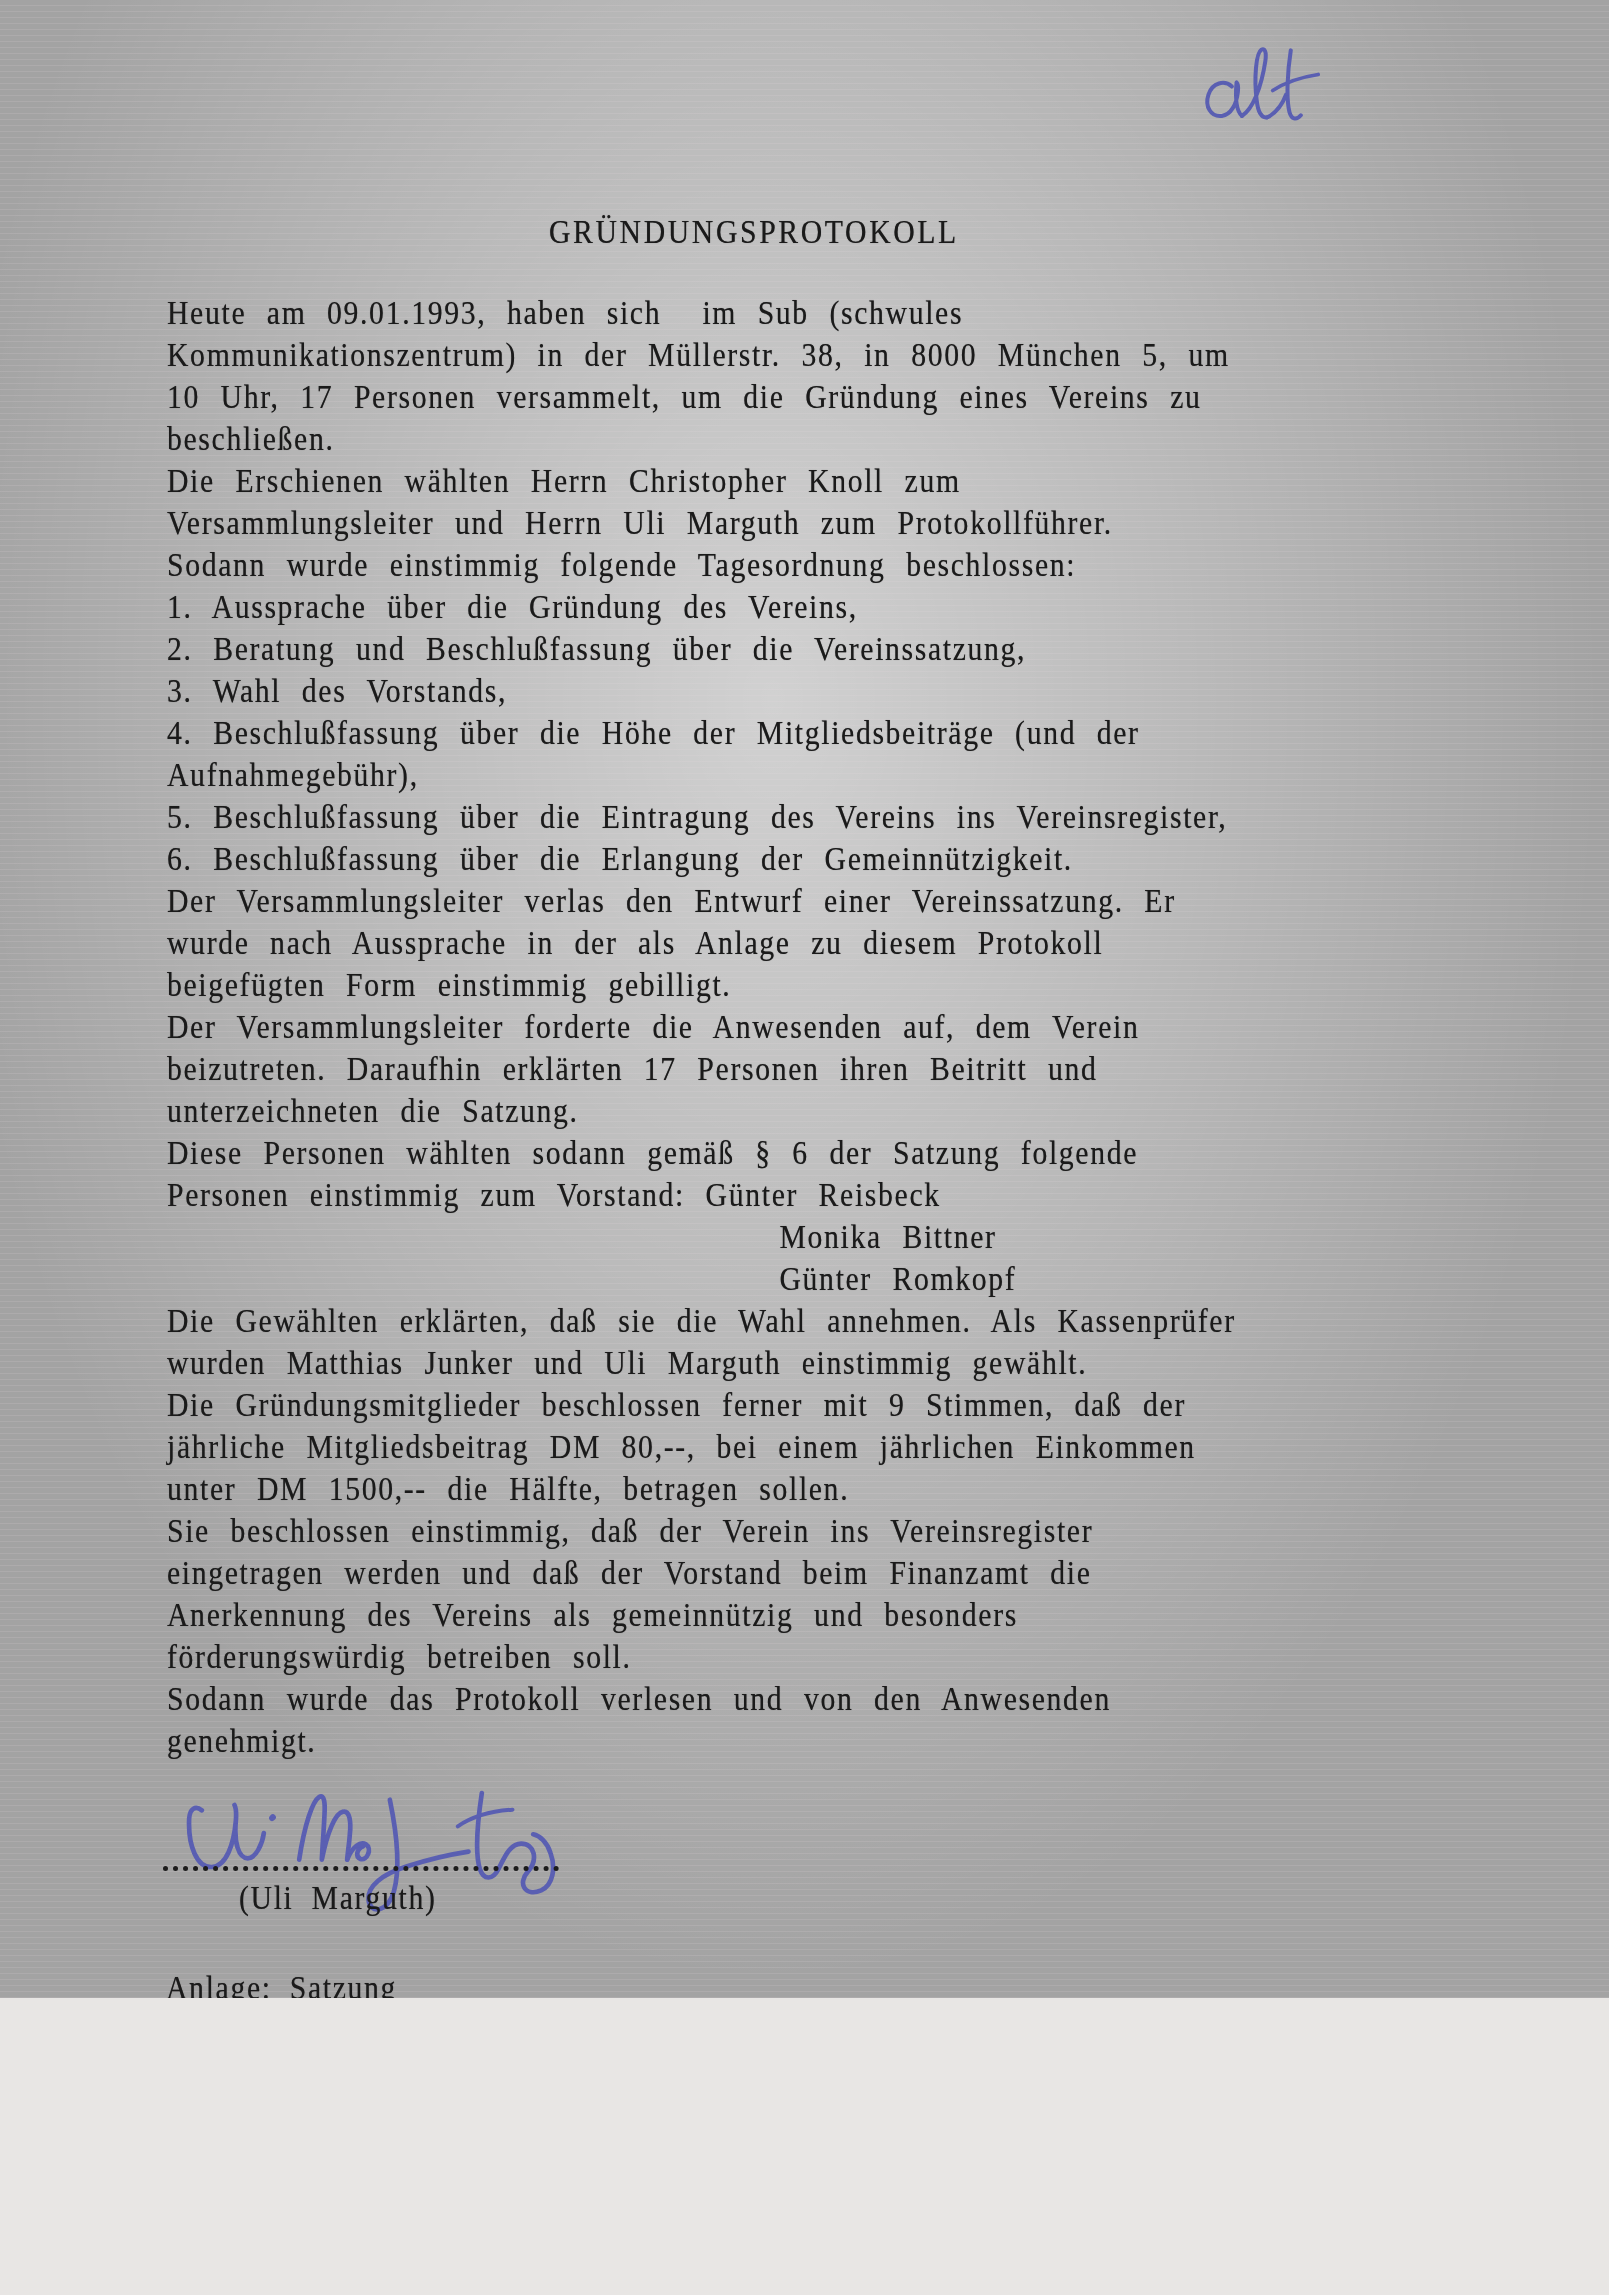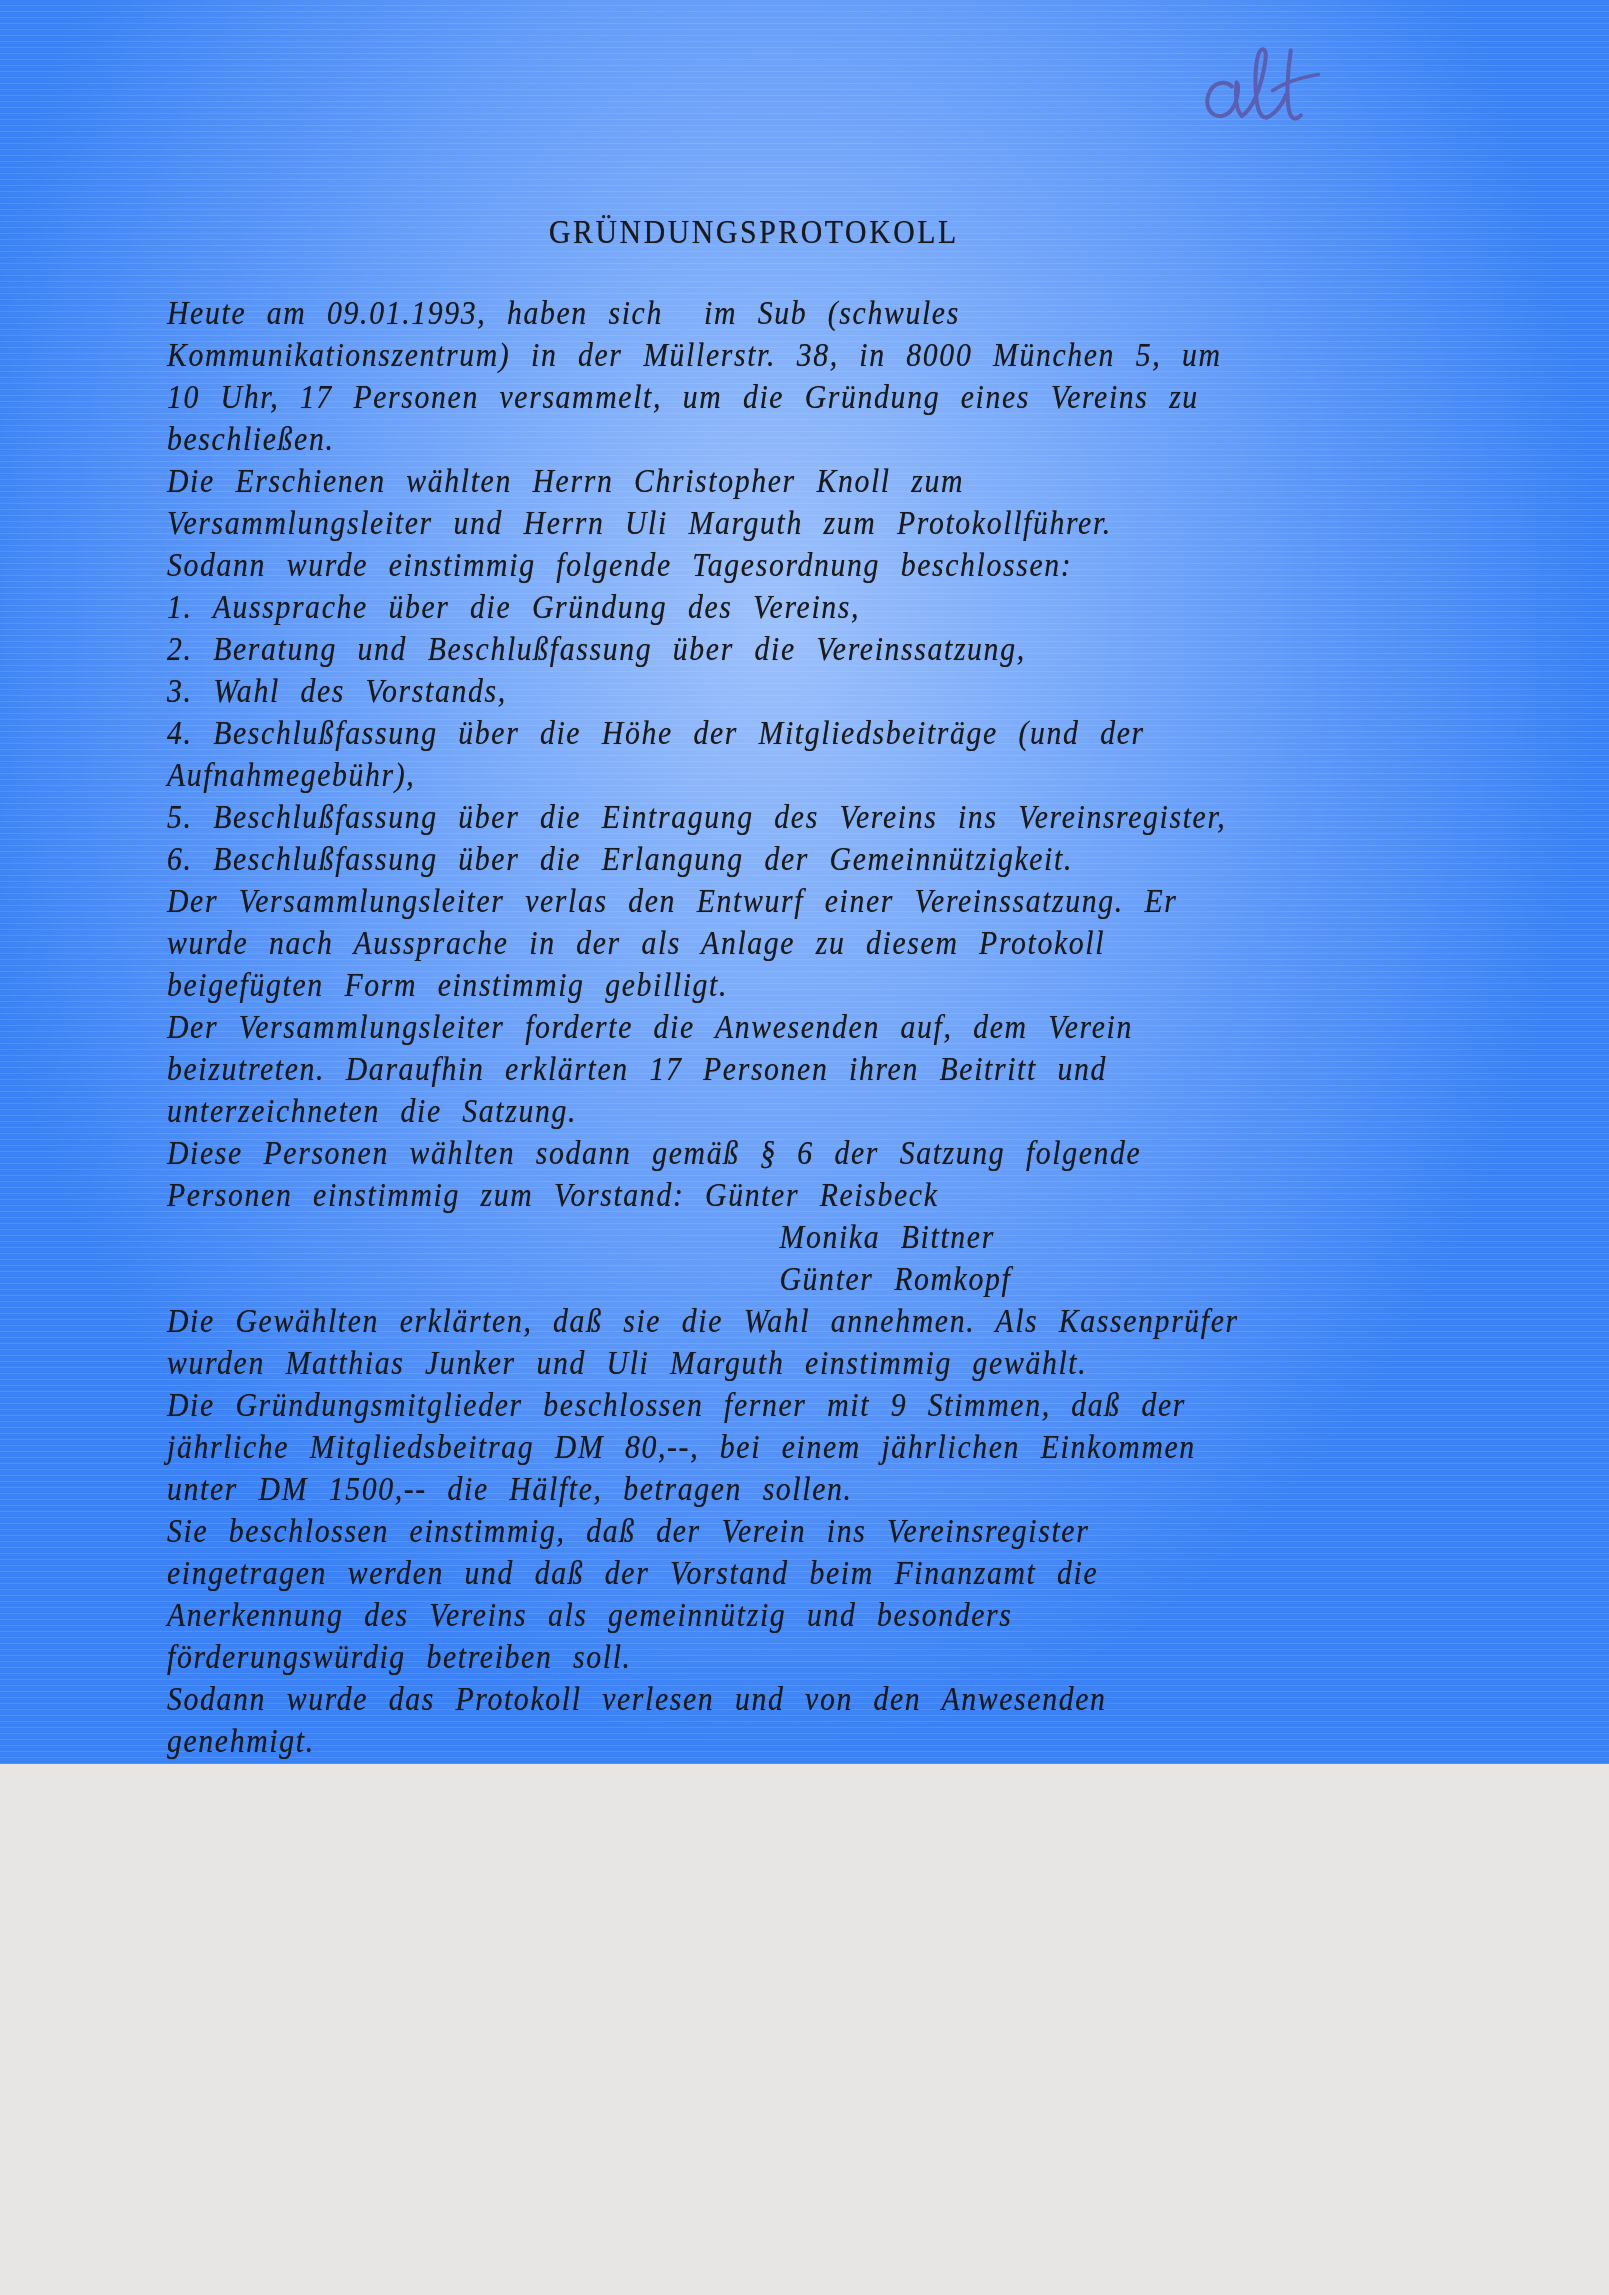--- a/index.html
+++ b/index.html
@@ -1,39 +1,39 @@
 <!DOCTYPE html>
 <html style="font-size:10.7px"><head>
 <meta charset="utf-8">
 <style>
   html,body{margin:0;padding:0;background:#e8e6e4;}
   .page{
     position:relative;
-    width:1610px;height:1764px;
-    background:#3b82f6;
+    width:1610px;height:1998px;
+    background:#a3a3a3;
     font-family:"Liberation Serif","DejaVu Serif",serif;
     color:#1a1a1a;
     overflow:hidden;
   }
   
   .page::before{
     content:"";position:absolute;inset:0;pointer-events:none;
     background:
       repeating-linear-gradient(0deg, rgba(236,219,227,0.14) 0 1.3px, rgba(255,255,255,0) 1.3px 6px),
       radial-gradient(ellipse at 48% 35%, rgba(255,255,255,0.5), rgba(255,255,255,0) 70%);
   }
   .doc-title{
     position:absolute;left:549px;top:213px;
     font-size:31px;letter-spacing:2.7px;font-weight:normal;margin:0;
     transform:scale(0.96,1.08);transform-origin:left top;
     text-shadow:0 0 0.7px rgba(12,12,12,0.6);
     white-space:pre;
   }
   .body-lines{
-    position:absolute;left:167px;top:292px;width:1310px;font-style:italic;
+    position:absolute;left:167px;top:292px;width:1310px;
   }
   .line{
     height:42px;line-height:42px;
     font-size:31px;letter-spacing:1.7px;word-spacing:12px;
     white-space:pre;
     transform:scale(0.96,1.07);transform-origin:left center;
     text-shadow:0 0 0.7px rgba(12,12,12,0.55);
   }
   .line.indent-name{padding-left:638px;}
   .sig-handwriting{position:absolute;left:180px;top:1781px;}

